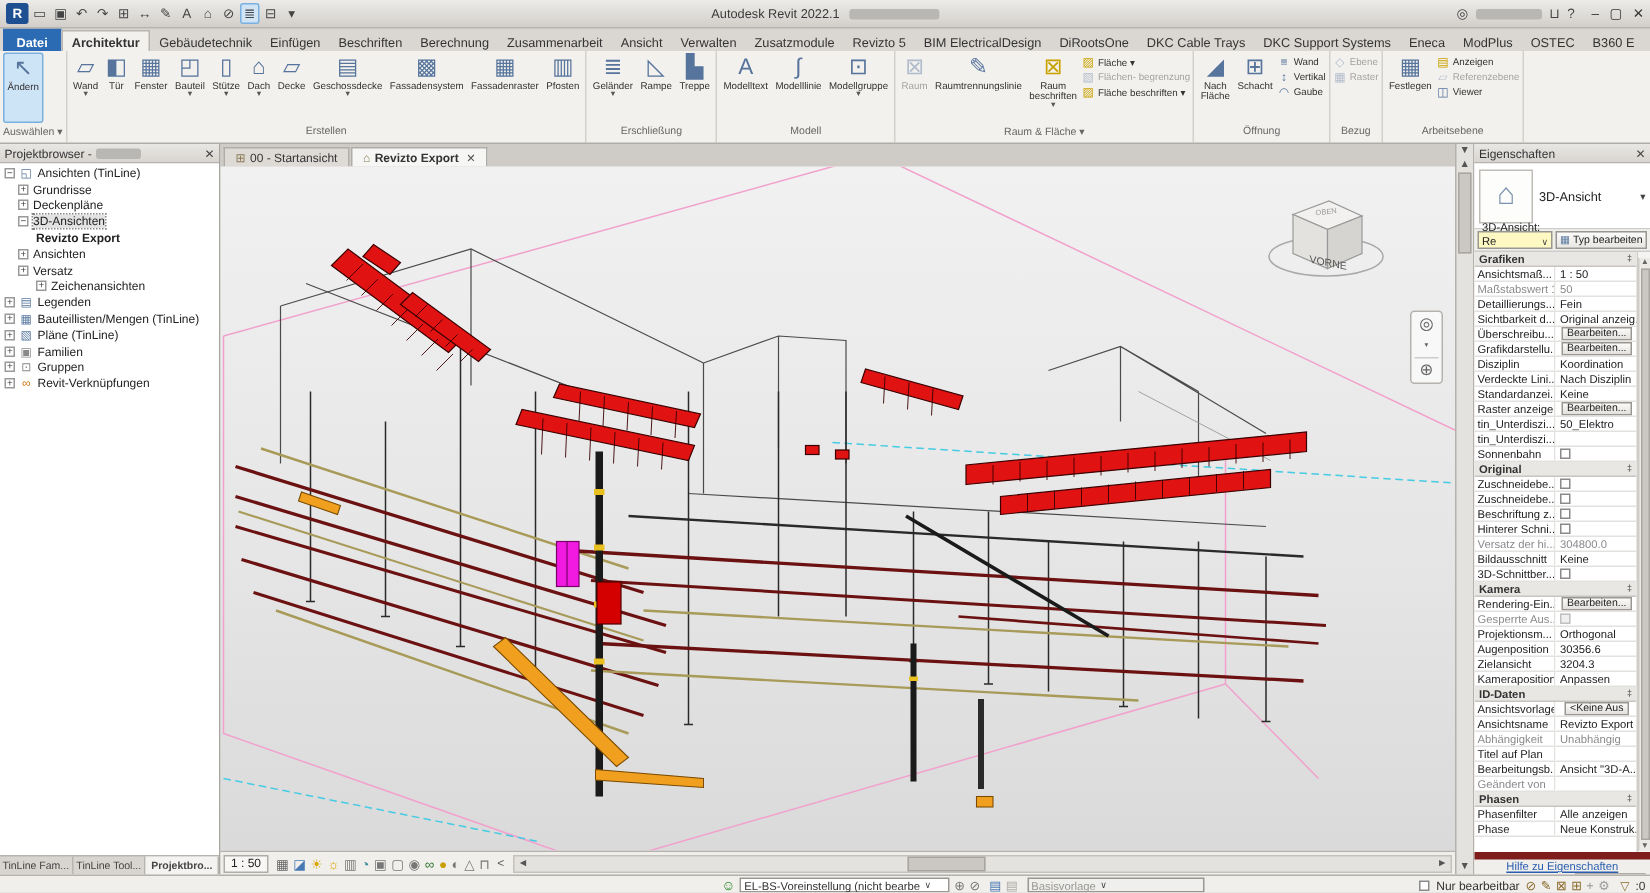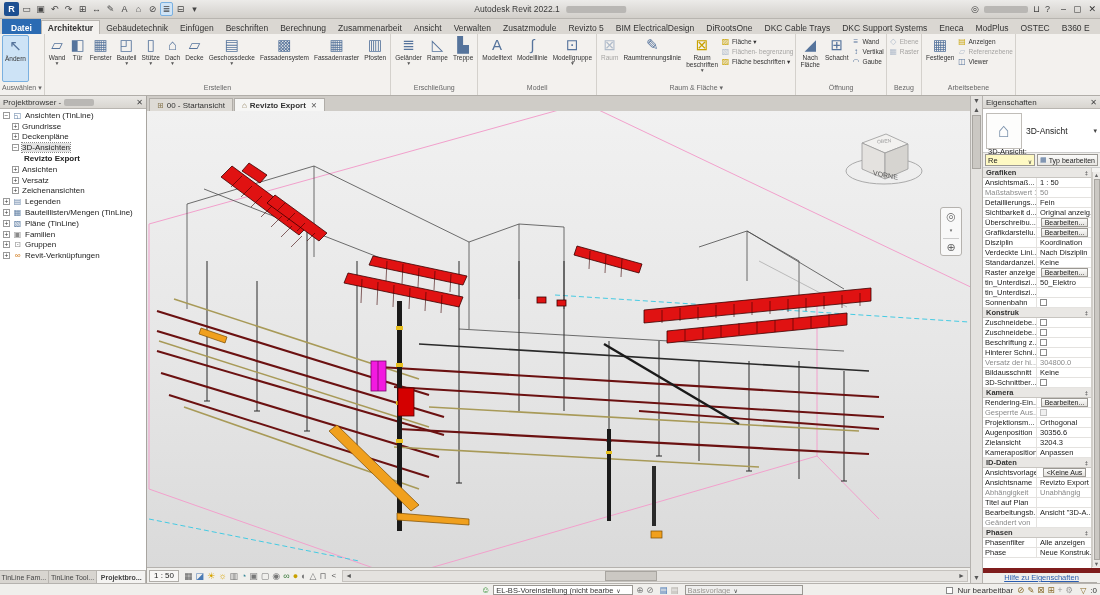--- a/index.html
+++ b/index.html
@@ -463,21 +463,21 @@
             <span class="tlabel">Revizto Export</span>
           </div>
           <div class="trow" style="padding-left: 12px;">
             <span class="exp">+</span>
             <span class="tlabel">Ansichten</span>
           </div>
           <div class="trow" style="padding-left: 12px;">
             <span class="exp">+</span>
             <span class="tlabel">Versatz</span>
           </div>
-          <div class="trow" style="padding-left: 12px;">
+          <div class="trow" style="padding-left: 24px;">
             <span class="exp">+</span>
             <span class="tlabel">Zeichenansichten</span>
           </div>
           <div class="trow" style="padding-left: 3px;">
             <span class="exp">+</span>
             <span class="ticon" style="color: rgb(90, 122, 160);">▤</span>
             <span class="tlabel">Legenden</span>
           </div>
           <div class="trow" style="padding-left: 3px;">
             <span class="exp">+</span>
@@ -769,21 +769,21 @@
             <span class="pl">tin_Unterdiszi...</span>
             <span class="pv"></span>
           </div>
           <div class="prow">
             <span class="pl">Sonnenbahn</span>
             <span class="pv">
               <span class="pcheck"></span>
             </span>
           </div>
           <div class="psec">
-            <span>Konstruk</span>
+            <span>Original</span>
             <span class="pin">‡</span>
           </div>
           <div class="prow">
             <span class="pl">Zuschneidebe...</span>
             <span class="pv">
               <span class="pcheck"></span>
             </span>
           </div>
           <div class="prow">
             <span class="pl">Zuschneidebe...</span>

